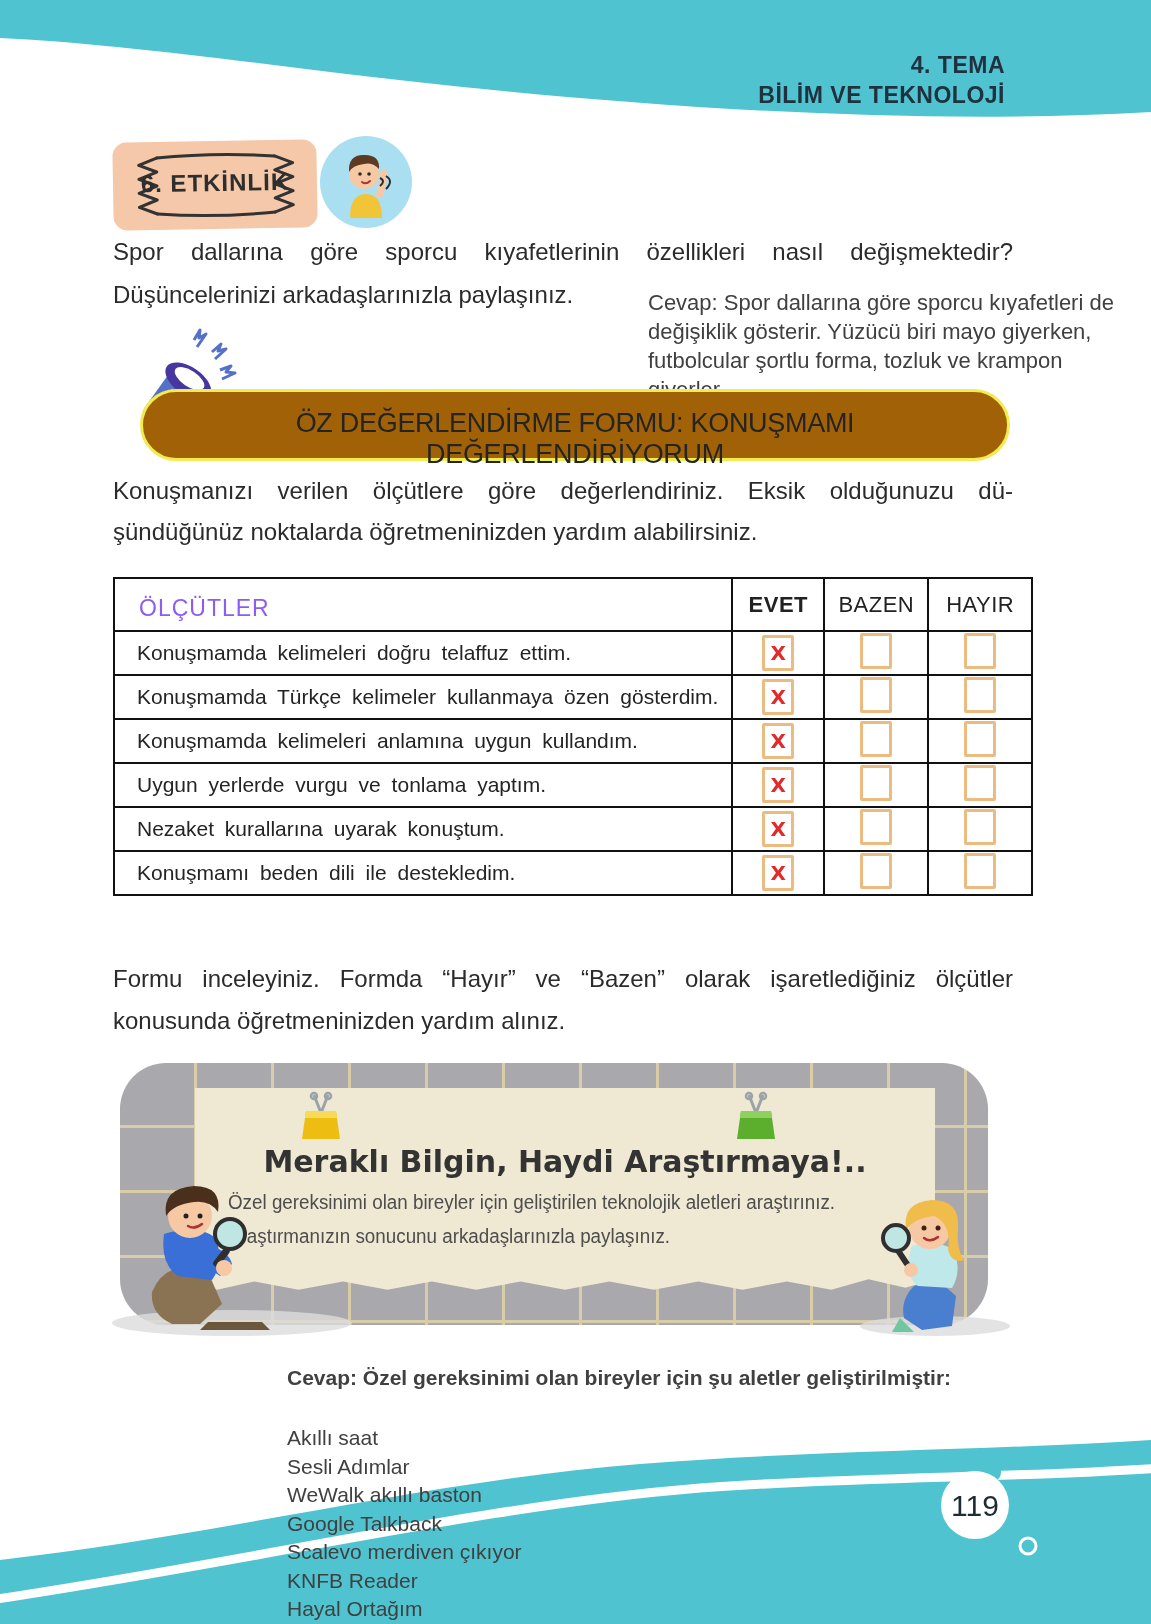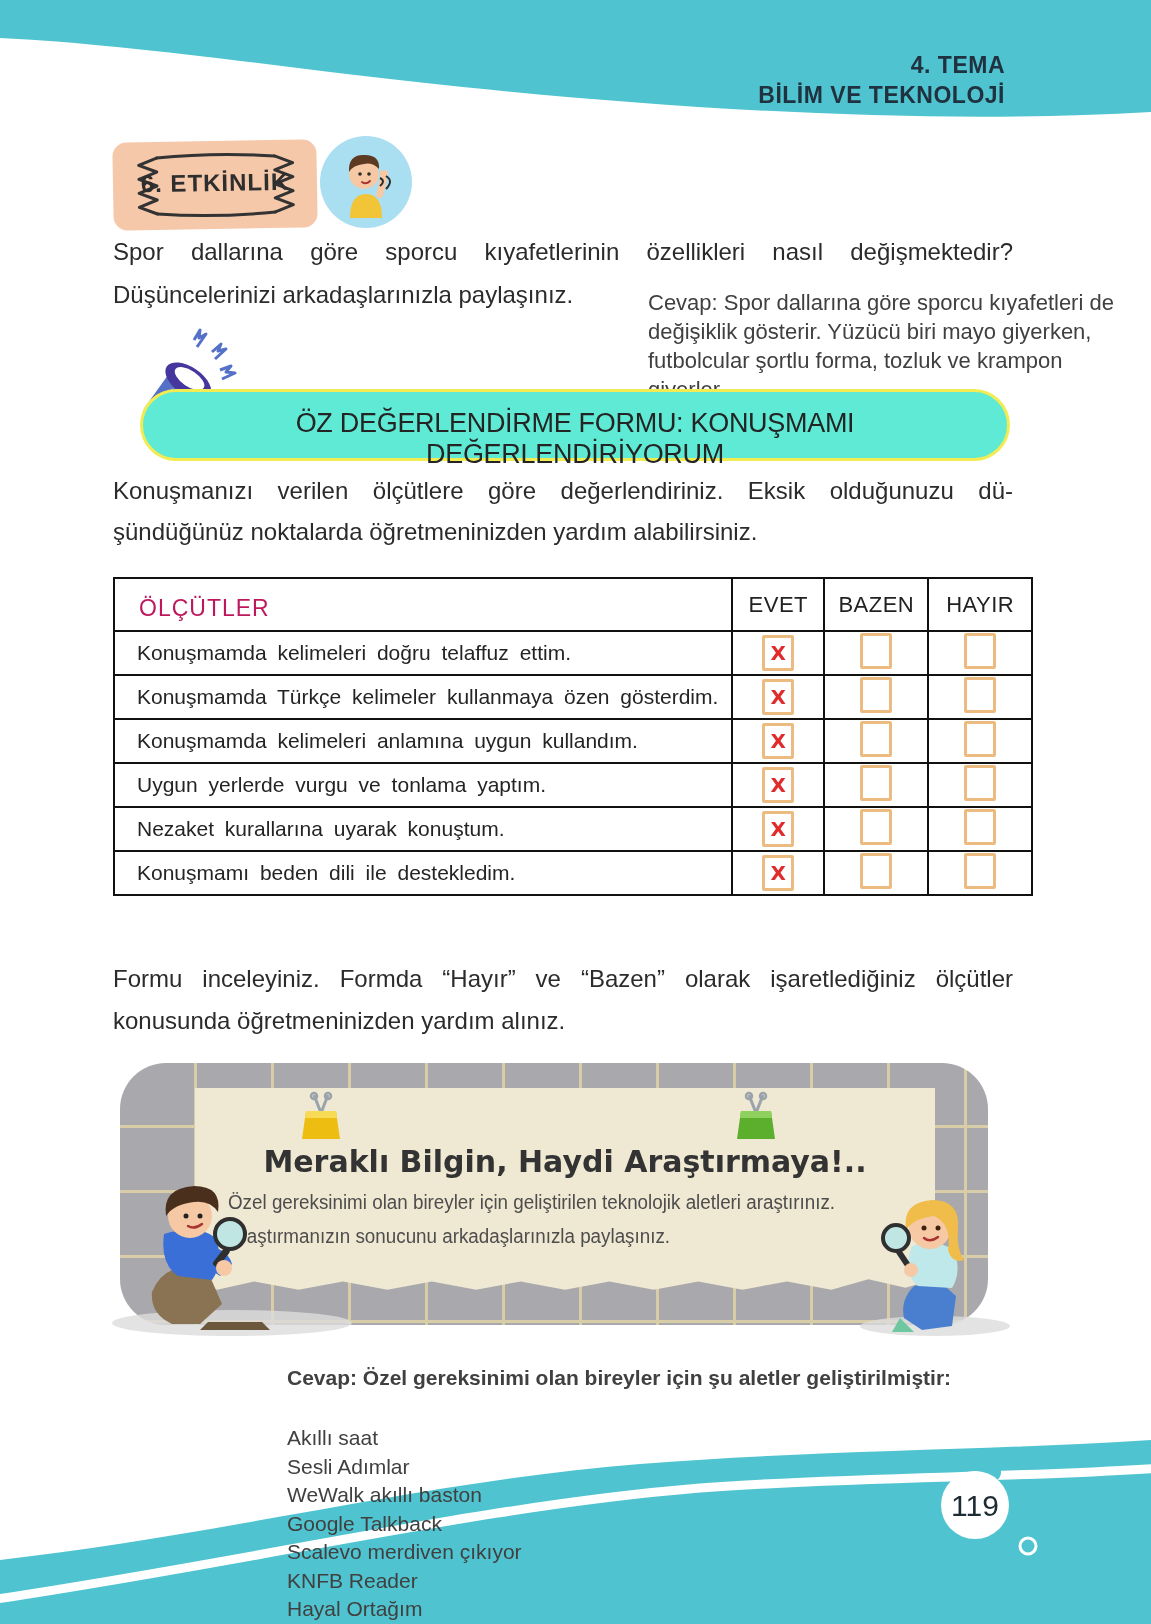--- a/index.html
+++ b/index.html
@@ -22,33 +22,33 @@
   
   .para{left:113px;width:900px;color:#2b2b2b;font-size:24px;line-height:43px;}
   .jline{text-align:justify;text-align-last:justify;}
   .nline{text-align:left;}
 
   .red{color:#404040;font-family:"Liberation Sans",sans-serif;}
   .answer1{left:648px;top:288px;width:470px;font-size:22px;line-height:29px;white-space:pre-line;}
 
   
   .title-box{left:140px;top:389px;width:864px;height:66px;border:3px solid #f2ec52;
-    border-radius:38px;background:#5eead4;}
+    border-radius:38px;background:#a16207;}
   .title-box-text{position:absolute;left:10px;right:10px;top:16px;text-align:center;
     color:#242424;font-size:27px;letter-spacing:-.3px;}
   .megaphone{left:120px;top:318px;}
 
   
   .eval-table{left:113px;top:577px;}
   table.form{border-collapse:collapse;width:920px;}
   table.form th,table.form td{border:2.5px solid #111;background:#fff;}
   th.h-crit{width:637px;text-align:left;padding:16px 0 8px 24px;font-size:23px;
-    font-weight:normal;letter-spacing:1px;color:#be185d;}
+    font-weight:normal;letter-spacing:1px;color:#8b5cf6;}
   th.h-opt{font-size:22px;font-weight:normal;letter-spacing:.5px;color:#222;padding:8px 4px;}
-  th.w-evet{width:84px;} th.w-bazen{width:96px;} th.w-hayir{width:96px;margin-top:12px;}
+  th.w-evet{width:84px;font-weight:bold;} th.w-bazen{width:96px;} th.w-hayir{width:96px;margin-top:12px;}
   td.crit{padding:5px 6px 5px 22px;font-size:21px;color:#242424;word-spacing:5px;height:32px;}
   td.cbcell{text-align:center;vertical-align:middle;}
   .checkbox{display:inline-flex;width:26px;height:30px;border:3px solid #ecbb81;border-radius:2px;
     align-items:center;justify-content:center;background:#fff;}
   .xmark{color:#e12b2b;font-weight:bold;font-size:20px;font-family:"DejaVu Sans",sans-serif;}
 
   
   .board{left:120px;top:1063px;width:868px;height:262px;border-radius:46px;background:#a9a8ac;
     background-image:
       repeating-linear-gradient(90deg,transparent 0 74px,#d8cda6 74px 77px),

